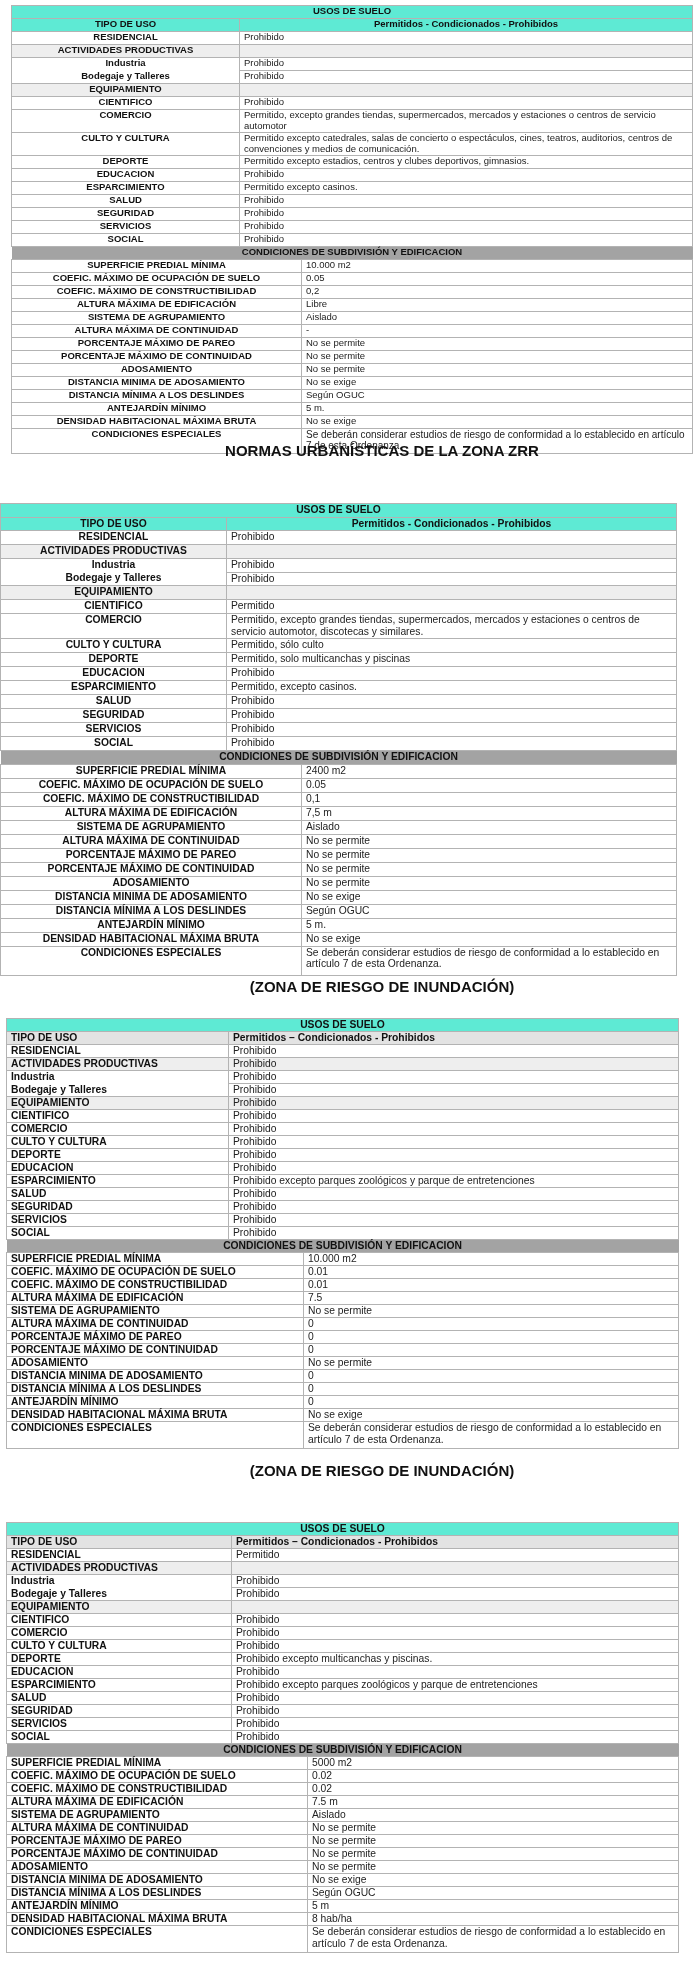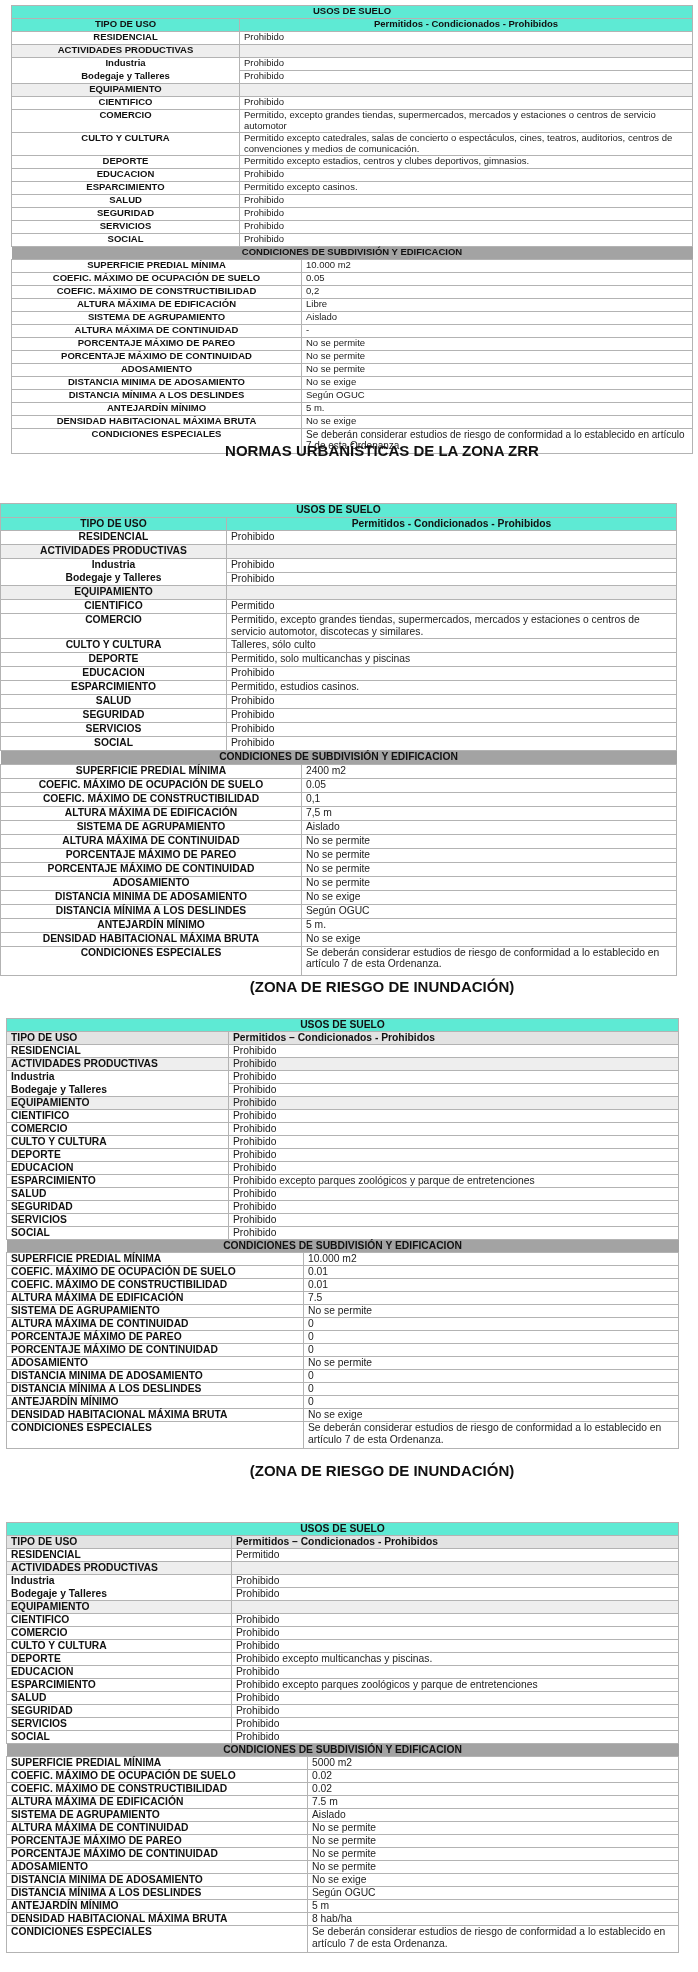--- a/index.html
+++ b/index.html
@@ -194,33 +194,33 @@
   <tr>
         <td class="lbl" style="height:13px">CIENTIFICO</td>
         <td colspan="2" class="val">Permitido</td>
       </tr>
   <tr>
         <td class="lbl">COMERCIO</td>
         <td colspan="2" class="val">Permitido, excepto grandes tiendas, supermercados, mercados y estaciones o centros de servicio automotor, discotecas y similares.</td>
       </tr>
   <tr>
         <td class="lbl" style="height:13px">CULTO Y CULTURA</td>
-        <td colspan="2" class="val">Talleres, sólo  culto</td>
+        <td colspan="2" class="val">Permitido, sólo  culto</td>
       </tr>
   <tr>
         <td class="lbl" style="height:13px">DEPORTE</td>
         <td colspan="2" class="val">Permitido, solo multicanchas y piscinas</td>
       </tr>
   <tr>
         <td class="lbl" style="height:13px">EDUCACION</td>
         <td colspan="2" class="val">Prohibido</td>
       </tr>
   <tr>
         <td class="lbl" style="height:13px">ESPARCIMIENTO</td>
-        <td colspan="2" class="val">Permitido,  estudios casinos.</td>
+        <td colspan="2" class="val">Permitido,  excepto casinos.</td>
       </tr>
   <tr>
         <td class="lbl" style="height:13px">SALUD</td>
         <td colspan="2" class="val">Prohibido</td>
       </tr>
   <tr>
         <td class="lbl" style="height:13px">SEGURIDAD</td>
         <td colspan="2" class="val">Prohibido</td>
       </tr>
   <tr>

